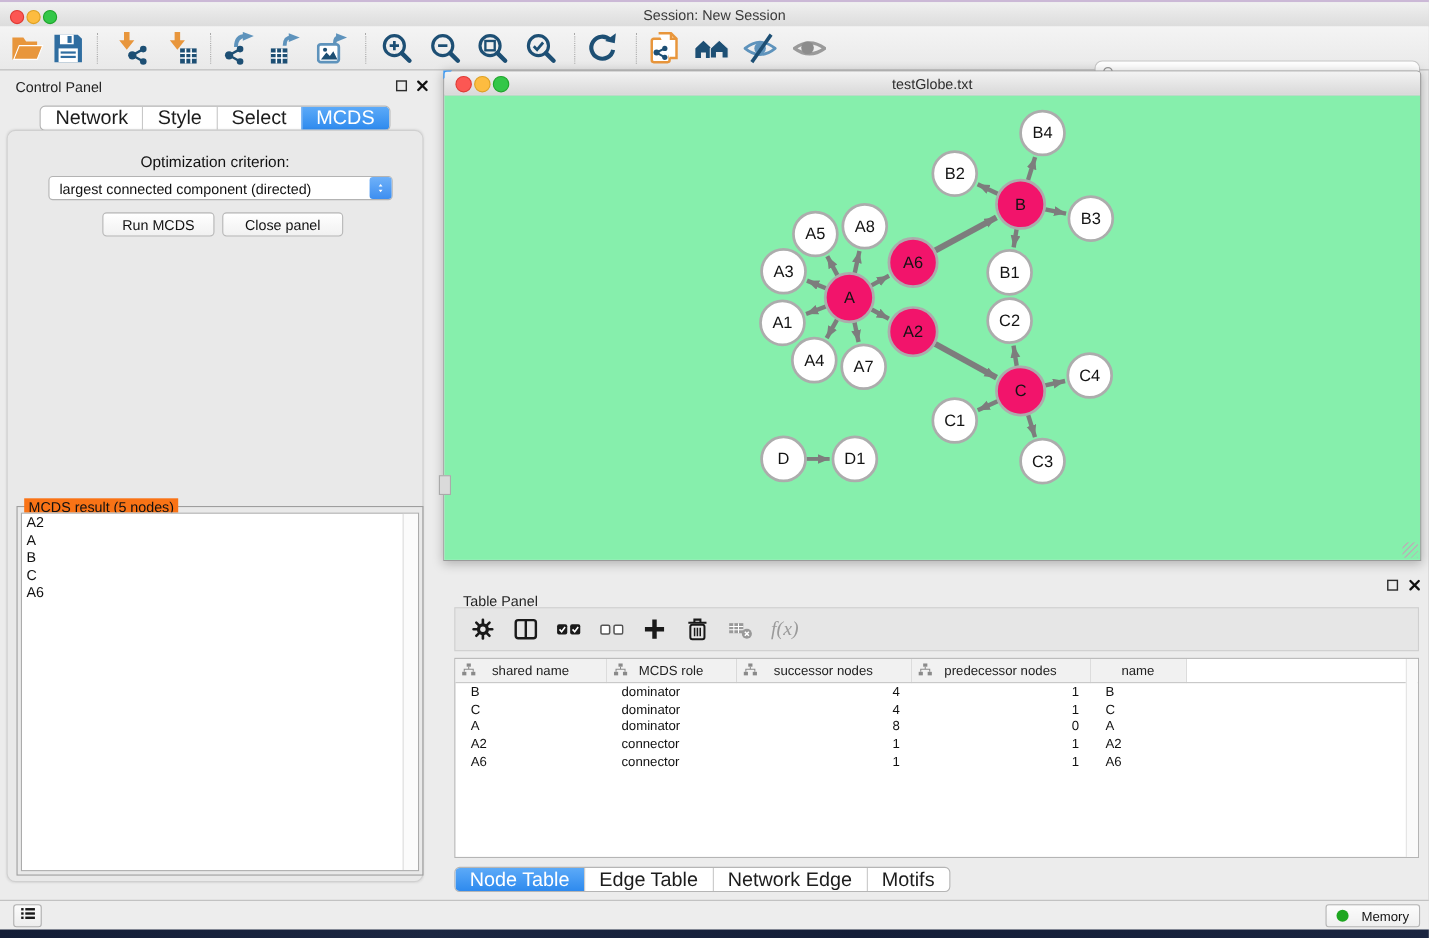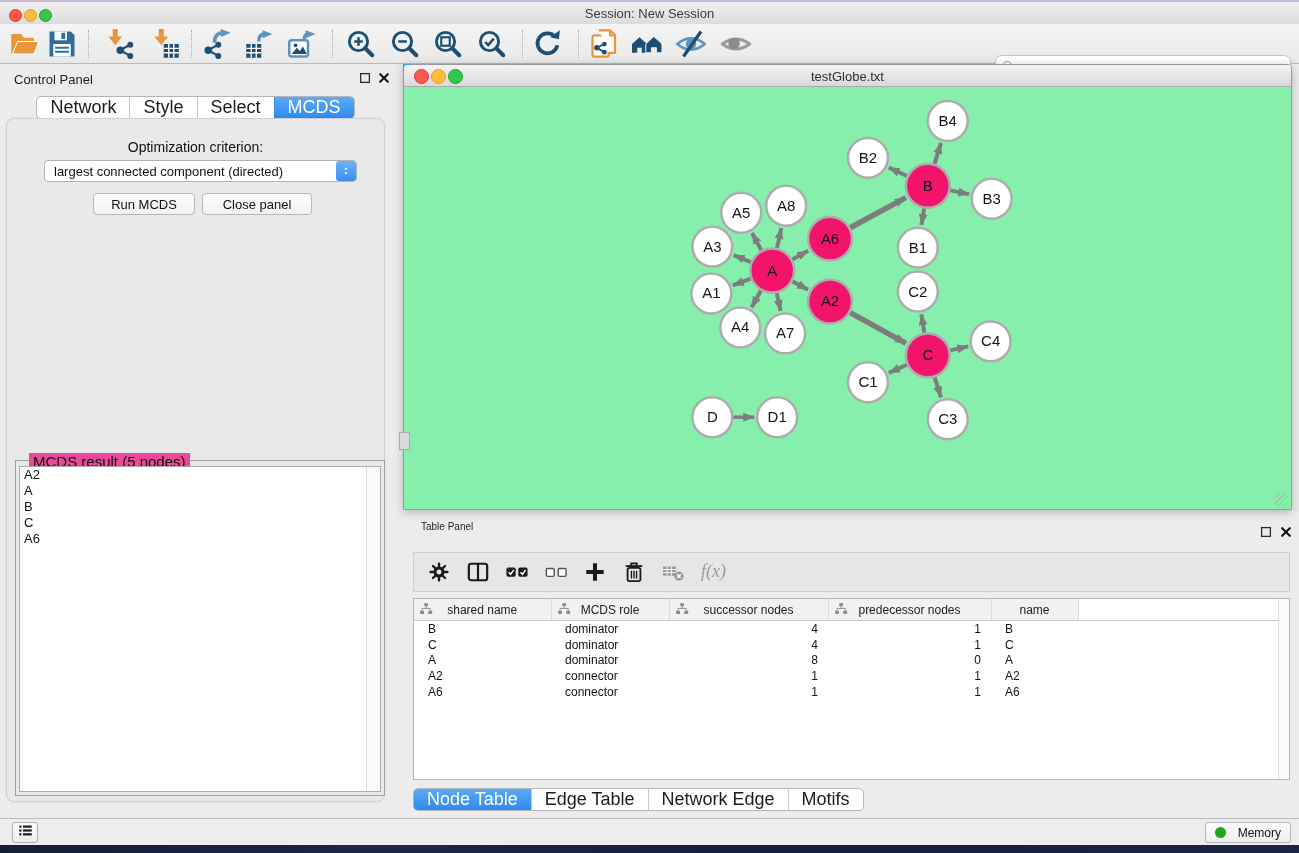--- a/index.html
+++ b/index.html
@@ -48,21 +48,21 @@
   #dropdown-value{font-size:13px;color:#111;padding-left:9px;flex:1;white-space:nowrap;}
   #dropdown-btn{width:20px;height:20px;border-radius:3px;background:linear-gradient(#6fb1f9,#3d8ef0);
     display:flex;flex-direction:column;align-items:center;justify-content:center;margin-right:0px;}
   #dropdown-btn svg{width:10px;height:14px;}
   .mac-btn{position:absolute;height:22px;background:linear-gradient(#ffffff,#f1f1f1);
     border:1px solid #b8b8b8;border-radius:4px;font-size:13px;color:#111;
     display:flex;align-items:center;justify-content:center;box-sizing:border-box;}
   #run-btn{left:86px;top:74px;width:102px;}
   #closepanel-btn{left:195px;top:74px;width:110px;}
   #groupbox{position:absolute;left:8px;top:341px;width:368px;height:334px;border:1px solid #9e9e9e;}
-  #groupbox-label{position:absolute;left:13px;top:-8px;background:#ec4899;padding:0 4px;font-size:15px;color:#111;}
+  #groupbox-label{position:absolute;left:6px;top:-8px;background:#f97316;padding:0 4px;font-size:13px;color:#111;}
   #result-list{position:absolute;left:3px;top:5px;right:3px;bottom:3px;background:#fff;
     border:1px solid #ababab;overflow:hidden;}
   #result-scroll{position:absolute;right:0;top:0;width:13px;height:100%;background:#fbfbfb;border-left:1px solid #dcdcdc;}
   .result-item{font-size:13px;color:#111;line-height:16px;padding-left:4px;}
   
   #net-window{position:absolute;left:403px;top:64px;width:889px;height:446px;
     border:1px solid #9a9a9a;border-radius:4px 4px 0 0;box-sizing:border-box;
     box-shadow:0 2px 10px rgba(0,0,0,0.25);background:#fff;}
   #net-titlebar{position:absolute;left:0;top:0;width:100%;height:22px;
     background:linear-gradient(#f3f3f3,#d9d9d9);border-bottom:1px solid #ababab;
@@ -72,21 +72,21 @@
   #net-titlebar .l-green{left:44px;top:4px;width:13px;height:13px;background:#33c748;border:1px solid #1fa42c;}
   #net-title{position:absolute;left:0;top:4px;width:100%;text-align:center;font-size:13px;color:#2e2e2e;}
   #net-canvas{position:absolute;left:0;top:22px;width:887px;height:422px;background:#86efac;overflow:hidden;}
   #net-corner{position:absolute;left:-1px;top:-1px;width:0;height:0;
     border-top:8px solid #3e9bf4;border-right:8px solid transparent;}
   #net-grip{position:absolute;right:2px;bottom:2px;width:14px;height:14px;
     background:repeating-linear-gradient(135deg,transparent 0 3px,#b5b5b5 3px 4px);}
   #net-splitter{position:absolute;left:-5px;top:367px;width:9px;height:16px;background:#dadada;border:1px solid #aaa;}
   
   #table-panel{position:absolute;left:391px;top:515px;width:908px;height:297px;}
-  #tp-title{position:absolute;left:30px;top:6px;font-size:10px;color:#1f1f1f;}
+  #tp-title{position:absolute;left:30px;top:24px;font-size:13px;color:#1f1f1f;}
   #tp-float{left:868px;top:10px;} #tp-close{left:888px;top:10px;}
   #tp-toolbar{position:absolute;left:22px;top:37px;width:877px;height:40px;background:#e6e6e6;
     border:1px solid #cfcfcf;box-sizing:border-box;display:flex;align-items:center;padding-left:14px;gap:17px;}
   .tp-icon{width:22px;height:22px;}
   .tp-icon svg{width:100%;height:100%;}
   .fx-label{font-family:Liberation Serif, serif;font-style:italic;
     font-size:18px;color:#9a9a9a;padding-bottom:2px;}
   #tp-tablewrap{position:absolute;left:22px;top:83px;width:877px;height:182px;background:#fff;
     border:1px solid #b5b5b5;box-sizing:border-box;overflow:hidden;}
   #tp-table{border-collapse:collapse;table-layout:fixed;width:100%;}

